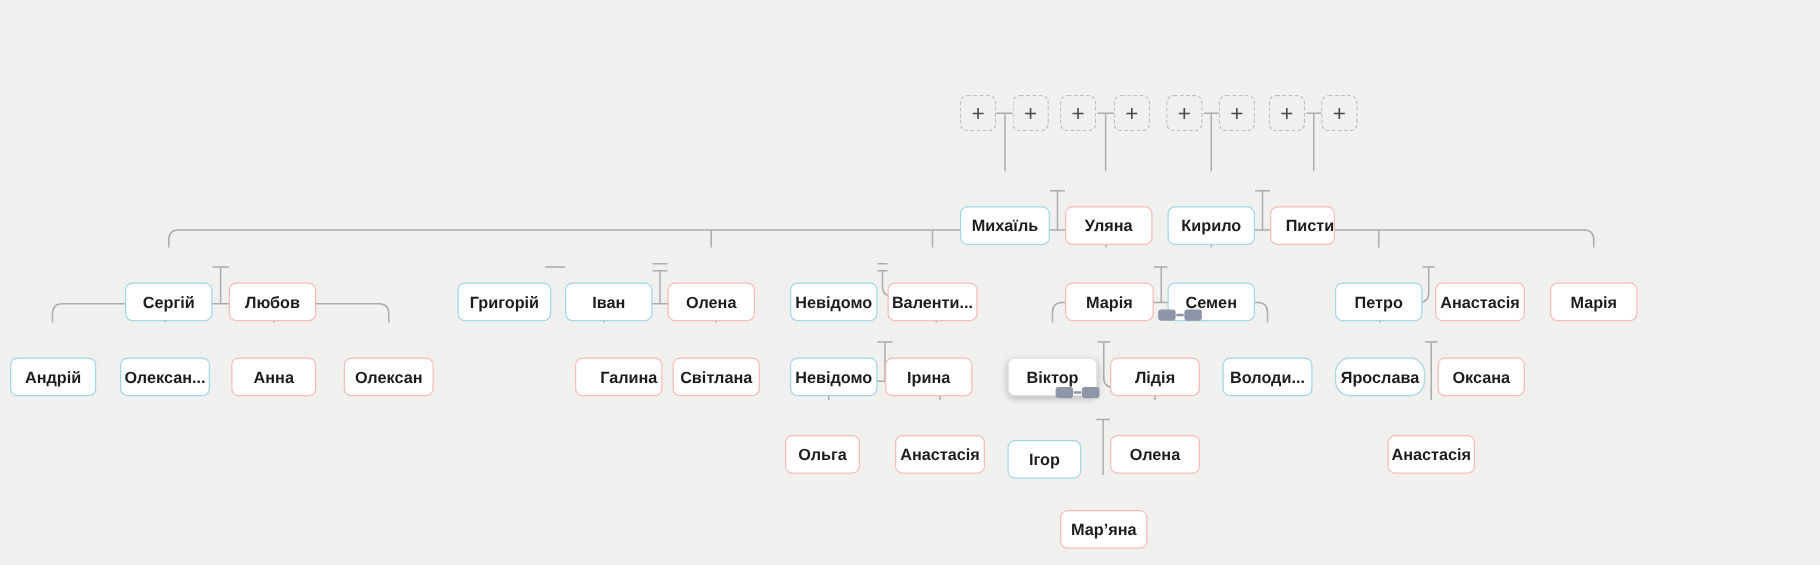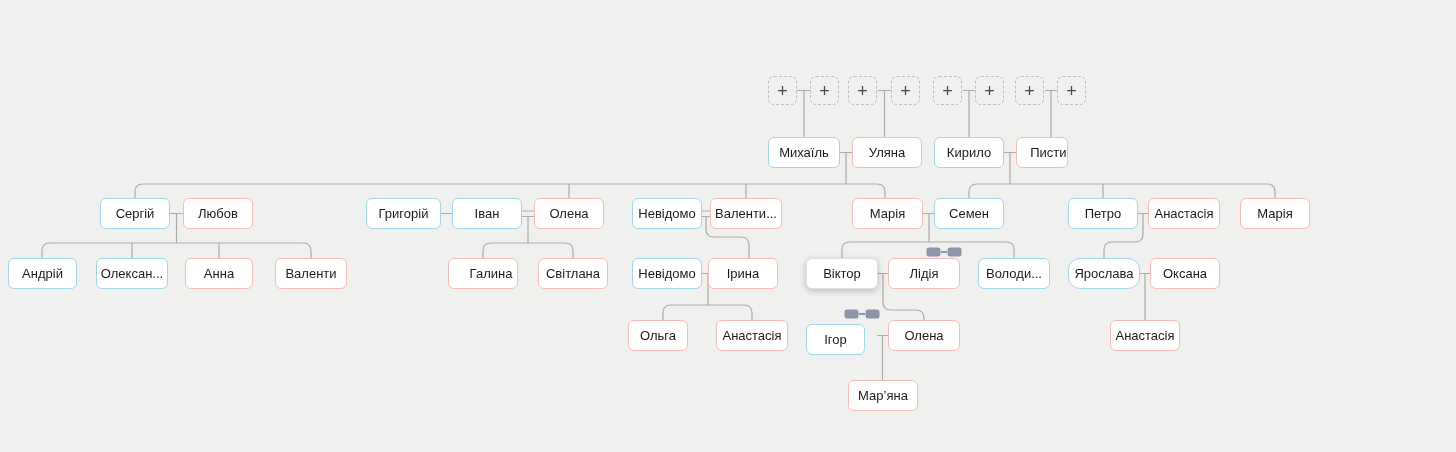--- a/index.html
+++ b/index.html
@@ -11,22 +11,22 @@
   body{font-family:"Liberation Sans", sans-serif;}
   #canvas{
     position:relative; width:1456px; height:452px; overflow:hidden;
     background:var(--canvas-background);
   }
   svg.connectors{position:absolute; left:0; top:0; pointer-events:none;}
   .person{
     position:absolute; height:31px; box-sizing:border-box;
     background:var(--node-background); border:1.5px solid; border-radius:6px;
     display:flex; align-items:center; justify-content:center;
-    font-size:13px; font-weight:400; color:var(--text);
-    white-space:nowrap; overflow:hidden; cursor:pointer;
+    font-size:13px; font-weight:700; color:var(--text);
+    white-space:nowrap; overflow:hidden; cursor:pointer;margin-top:28px;
   }
   .person.male{border-color:var(--male-border);}
   .person.female{border-color:var(--female-border);}
   .person.selected{border-color:var(--selected-border); box-shadow:0 2px 6px rgba(0,0,0,0.22);}
   .plus{
     position:absolute; width:29px; height:29px; box-sizing:border-box;
     border:1.5px dashed var(--plus-border); border-radius:6px;
     display:flex; align-items:center; justify-content:center;
     color:var(--plus-symbol); font-size:18px; font-weight:400; line-height:1;
     cursor:pointer; background:transparent;
@@ -84,22 +84,22 @@
     <div class="person male" style="left: 632px; top: 198px; width: 70px;">Невідомо</div>
     <div class="person female" style="left: 710px; top: 198px; width: 72px;">Валенти...</div>
     <div class="person female" style="left: 852px; top: 198px; width: 71px;">Марія</div>
     <div class="person male" style="left: 934px; top: 198px; width: 70px;">Семен</div>
     <div class="person male" style="left: 1068px; top: 198px; width: 70px;">Петро</div>
     <div class="person female" style="left: 1148px; top: 198px; width: 72px;">Анастасія</div>
     <div class="person female" style="left: 1240px; top: 198px; width: 70px;">Марія</div>
     <div class="person male" style="left: 8px; top: 258px; width: 69px;">Андрій</div>
     <div class="person male" style="left: 96px; top: 258px; width: 72px;">Олексан...</div>
     <div class="person female" style="left: 185px; top: 258px; width: 68px;">Анна</div>
-    <div class="person female" style="left: 275px; top: 258px; width: 72px;">Валенти</div>
-    <div class="person female" style="left: 448px; top: 258px; width: 70px; padding-left: 16px;">Галина</div>
+    <div class="person female" style="left: 275px; top: 258px; width: 72px;">Олексан</div>
+    <div class="person female" style="left: 460px; top: 258px; width: 70px; padding-left: 16px;">Галина</div>
     <div class="person female" style="left: 538px; top: 258px; width: 70px;">Світлана</div>
     <div class="person male" style="left: 632px; top: 258px; width: 70px;">Невідомо</div>
     <div class="person female" style="left: 708px; top: 258px; width: 70px;">Ірина</div>
     <div class="person selected" style="left: 806px; top: 258px; width: 72px;">Віктор</div>
     <div class="person female" style="left: 888px; top: 258px; width: 72px;">Лідія</div>
     <div class="person male" style="left: 978px; top: 258px; width: 72px;">Володи...</div>
     <div class="person male" style="left: 1068px; top: 258px; width: 72px; border-radius: 12px;">Ярослава</div>
     <div class="person female" style="left: 1150px; top: 258px; width: 70px;">Оксана</div>
     <div class="person female" style="left: 628px; top: 320px; width: 60px;">Ольга</div>
     <div class="person female" style="left: 716px; top: 320px; width: 72px;">Анастасія</div>

